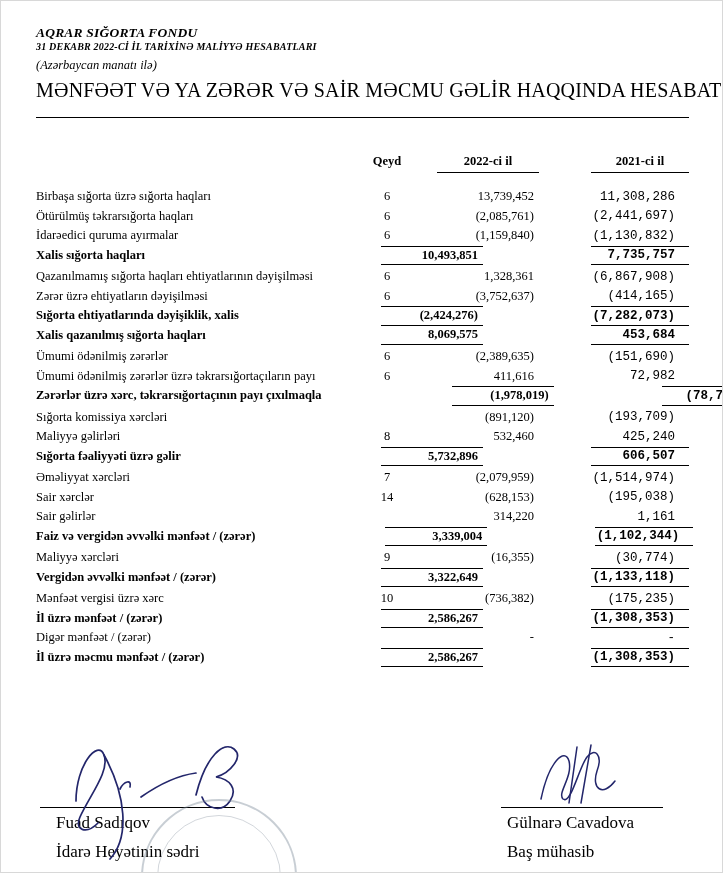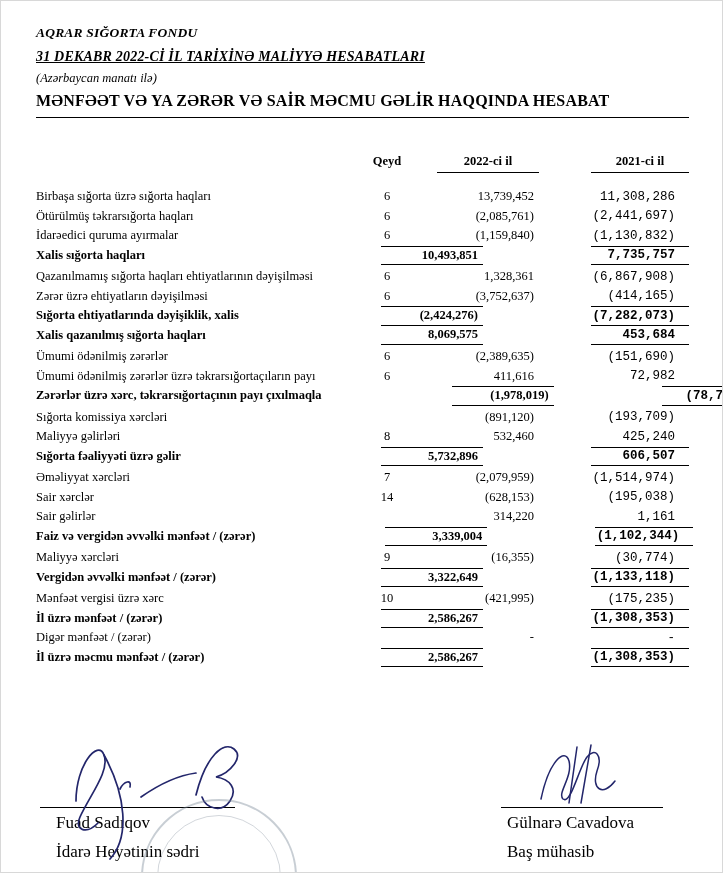--- a/index.html
+++ b/index.html
@@ -1,22 +1,22 @@
 <!DOCTYPE html>
 <html><head>
 <meta charset="utf-8">
 <style>
   html,body{margin:0;padding:0;background:#f2f2f2;}
   .page{position:relative;width:723px;height:873px;background:#fff;border:1px solid #d8d8d8;
         box-sizing:border-box;padding:24px 33px 0 35px;color:#000;overflow:hidden;
         font-family:"Liberation Serif","DejaVu Serif",serif;}
   .company{font-size:13.5px;font-weight:bold;font-style:italic;letter-spacing:.2px;}
-  .subtitle{font-size:14px;font-weight:bold;font-style:italic;margin-top:8px;letter-spacing:.2px;text-decoration:underline;}
+  .subtitle{font-size:10px;font-weight:bold;font-style:italic;letter-spacing:.2px;}
   .currency{font-size:12.5px;font-style:italic;margin-top:6px;}
-  .report-title{font-size:16px;font-weight:bold;margin-top:6px;padding-bottom:7px;
+  .report-title{font-size:20px;font-weight:normal;margin-top:6px;padding-bottom:15px;
         border-bottom:1.5px solid #000;letter-spacing:.2px;white-space:nowrap;}
   .cols{display:grid;grid-template-columns:1fr 48px 128px 26px 124px;font-weight:bold;
         font-size:12.5px;margin-top:36px;}
   .col-note{text-align:center;padding-bottom:3px;}
   .col-year{text-align:center;border-bottom:1.3px solid #000;padding-bottom:3px;margin-left:26px;}
   #table-rows{margin-top:14px;font-size:12.5px;}
   .section{margin-top:2px;}
   .section:first-child{margin-top:8px;}
   .row{display:grid;grid-template-columns:1fr 48px 128px 26px 124px;align-items:center;height:19.5px;}
   .row.bold{font-weight:bold;gap:28px;}
@@ -213,21 +213,21 @@
           <div class="cell-note"></div>
           <div class="cell-val c2022 rt rb">3,322,649</div>
           <div class="cell-gap"></div>
           <div class="cell-val c2021 rt rb">(1,133,118)</div>
         </div>
       </div>
       <div class="section">
         <div class="row">
           <div class="cell-label">Mənfəət vergisi üzrə xərc</div>
           <div class="cell-note">10</div>
-          <div class="cell-val c2022">(421,995)</div>
+          <div class="cell-val c2022">(736,382)</div>
           <div class="cell-gap"></div>
           <div class="cell-val c2021">(175,235)</div>
         </div>
         <div class="row bold">
           <div class="cell-label">İl üzrə mənfəət / (zərər)</div>
           <div class="cell-note"></div>
           <div class="cell-val c2022 rt rb">2,586,267</div>
           <div class="cell-gap"></div>
           <div class="cell-val c2021 rt rb">(1,308,353)</div>
         </div>

